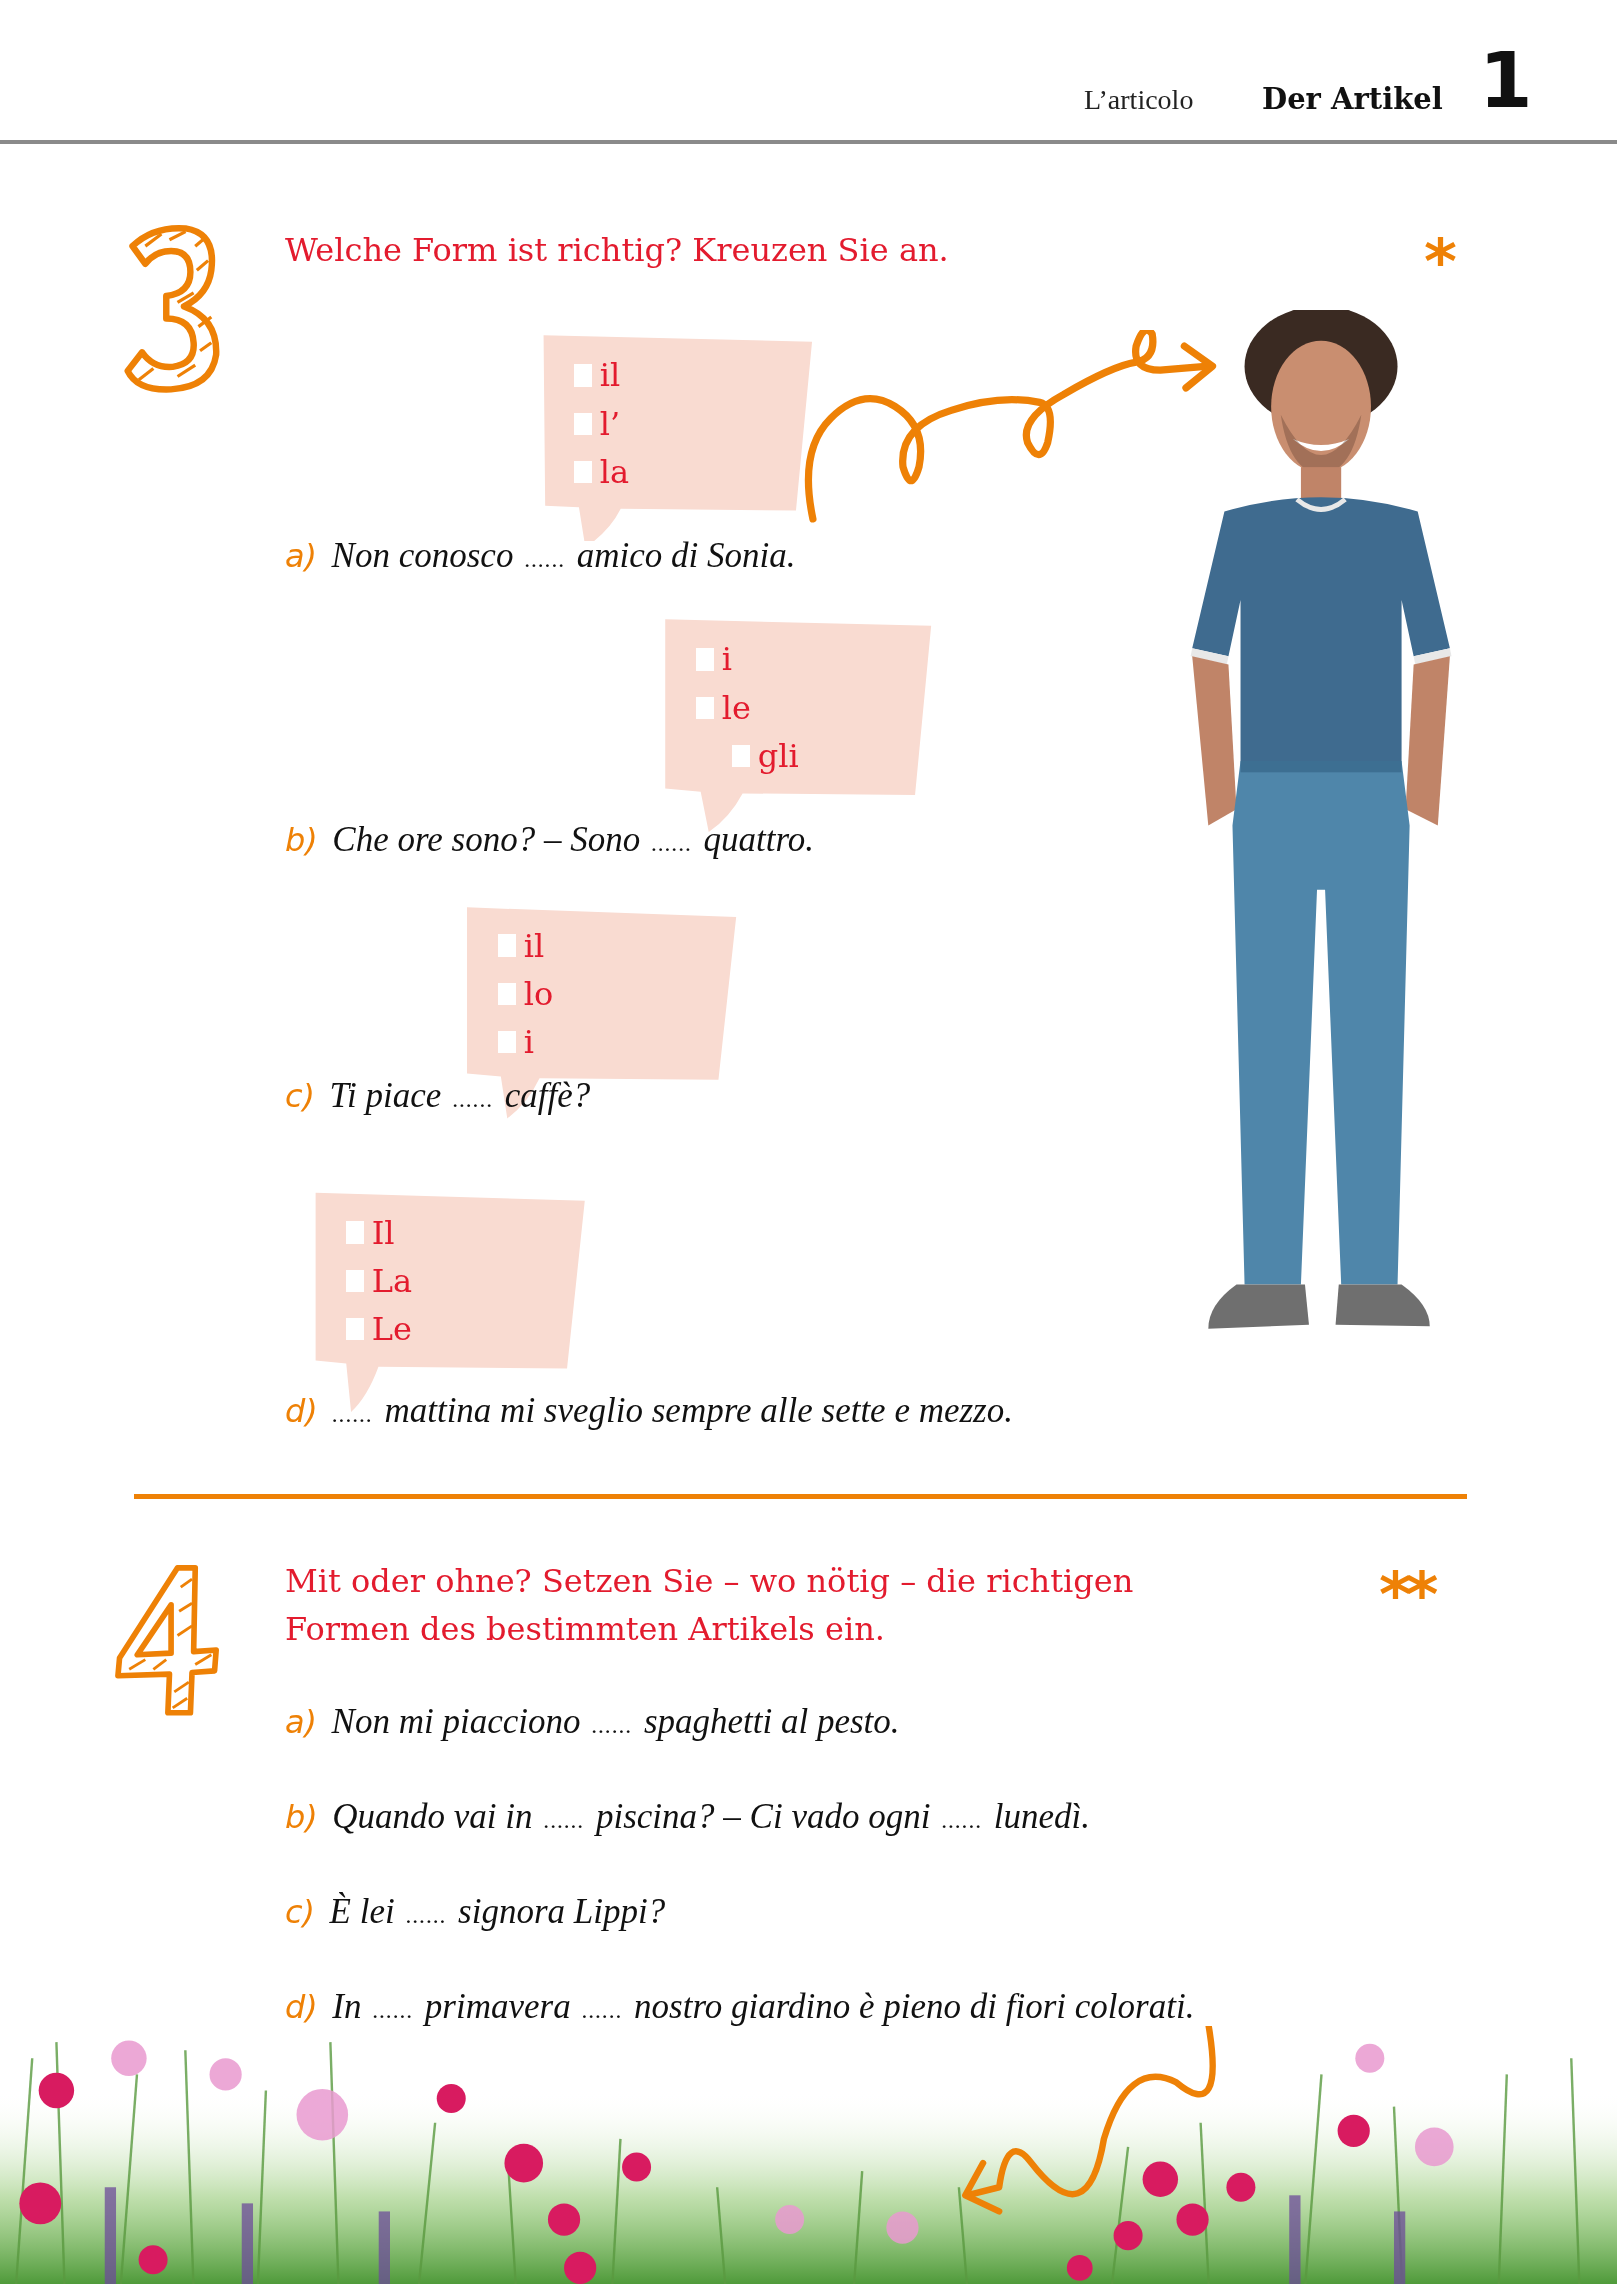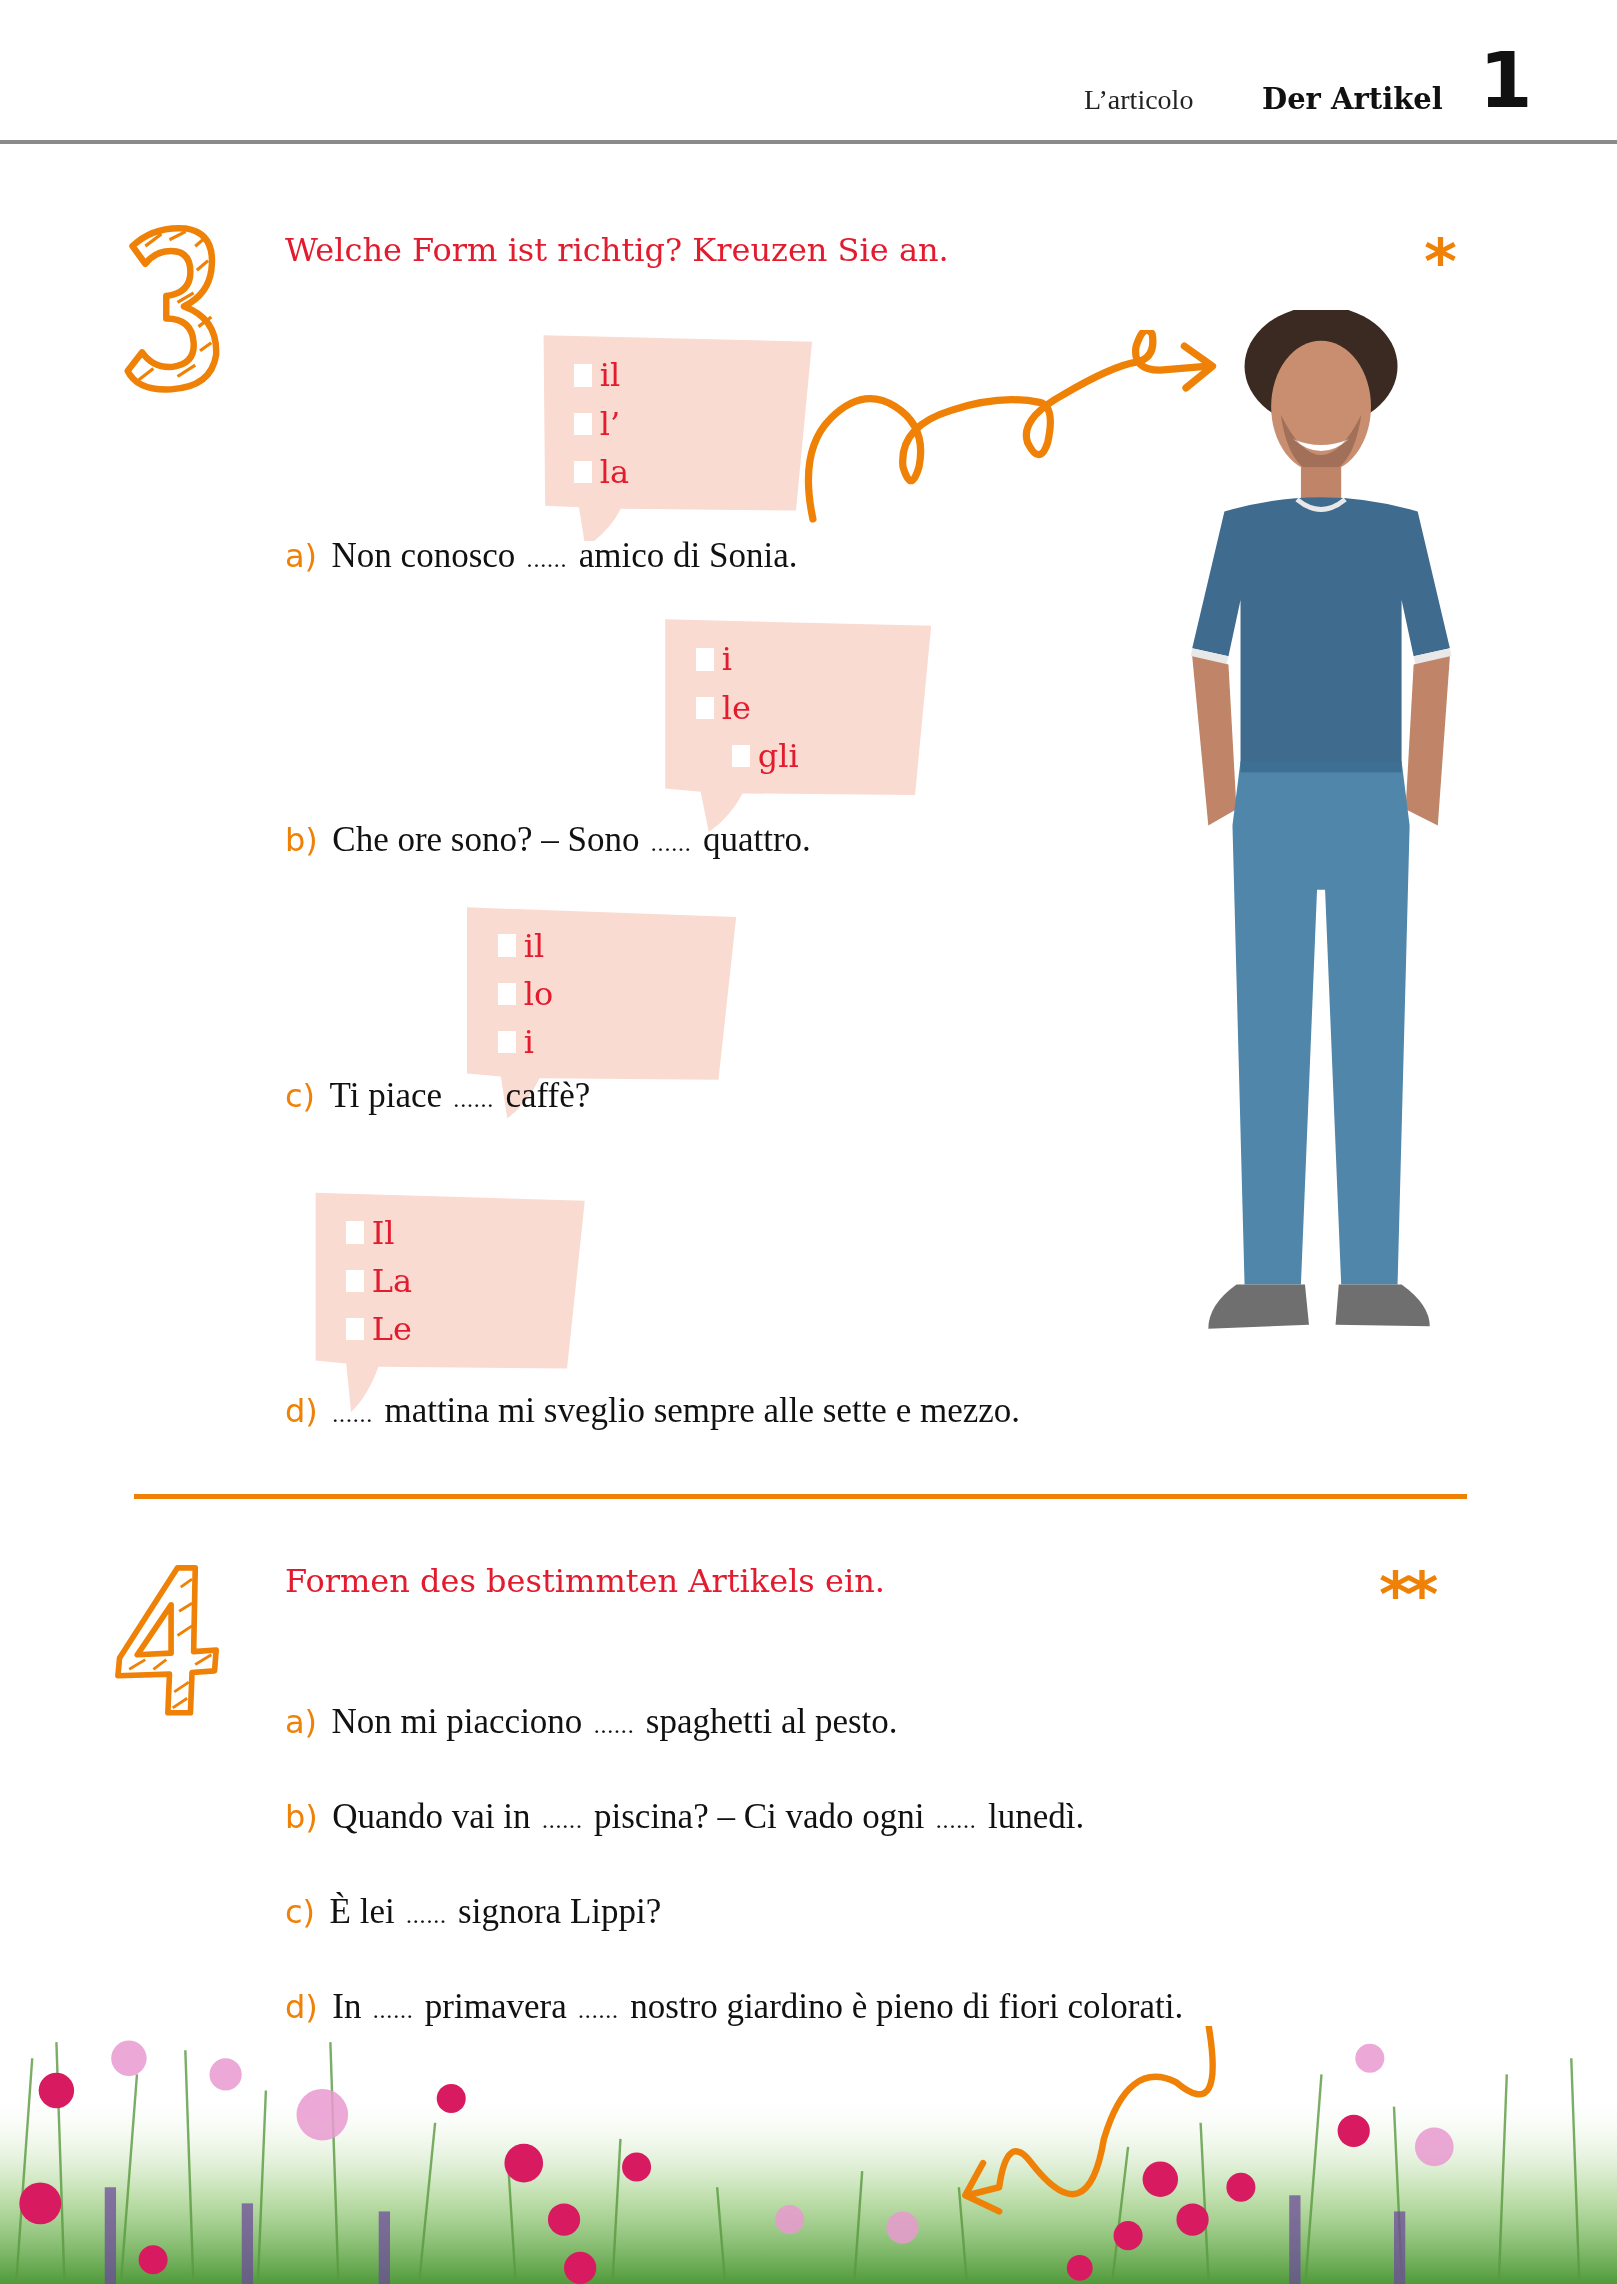--- a/index.html
+++ b/index.html
@@ -21,21 +21,21 @@
   .instr { position: absolute; font-family: "DejaVu Serif", serif; font-size: 32px; color: #e31b2e; line-height: 48px; }
   .stars { position: absolute; color: #ee8106; font-family: "DejaVu Sans", sans-serif; font-weight: bold; font-size: 63px; letter-spacing: -6.4px; line-height: 1; }
 
   
   .bubble { position: absolute; }
   .bubble svg { position: absolute; left: 0; top: 0; }
   .opt { position: absolute; display: flex; align-items: center; gap: 8px;
          font-family: "DejaVu Serif", serif; font-size: 32px; color: #e31b2e; height: 48px; }
   .cb { width: 17.7px; height: 22.6px; background: #ffffff; display: inline-block; }
 
-  .item { position: absolute; font-family: "Liberation Serif", serif; font-size: 35px; color: #111; white-space: nowrap; }
+  .item { position: absolute; font-family: "Liberation Serif", serif; font-size: 35px; color: #111; white-space: nowrap; font-style: italic; }
   .item .lbl { color: #ee8106; font-family: "DejaVu Sans", sans-serif; margin-right: 14.5px; font-size: 32px; }
   .item .gap { font-size: 24px; letter-spacing: 0.8px; margin: 0 11.3px; }
 
   .divider { position: absolute; left: 134px; top: 1494px; width: 1333px; height: 4.8px; background: #ee8106; }
 
   
   .photo { position: absolute; left: 1160px; top: 310px; width: 306px; height: 1047px; }
 
   
   .flowers { position: absolute; left: 0; top: 2026px; width: 1618px; height: 258px; }
@@ -194,20 +194,21 @@
       <line x1="80" y1="90" x2="98" y2="78"></line>
         <line x1="20" y1="132" x2="40" y2="120"></line>
       <line x1="50" y1="132" x2="66" y2="120"></line>
         <line x1="102" y1="126" x2="122" y2="114"></line>
       <line x1="76" y1="160" x2="94" y2="148"></line>
         <line x1="74" y1="180" x2="92" y2="168"></line>
     </g>
   </svg>
 </div>
 <div class="instr" style="left:285px; top:1557px;">
+  <div>Mit oder ohne? Setzen Sie – wo nötig – die richtigen</div>
   <div>Formen des bestimmten Artikels ein.</div>
 </div>
 <div class="stars" style="left:1379px; top:1563px;">**</div>
 
 <div class="item" style="left:285px; top:1702px;">
   <span class="lbl">a)</span><span>Non mi piacciono</span><span class="gap">......</span><span>spaghetti al pesto.</span>
 </div>
 <div class="item" style="left:285px; top:1797px;">
   <span class="lbl">b)</span><span>Quando vai in</span><span class="gap">......</span><span>piscina? – Ci vado ogni</span><span class="gap">......</span><span>lunedì.</span>
 </div>

